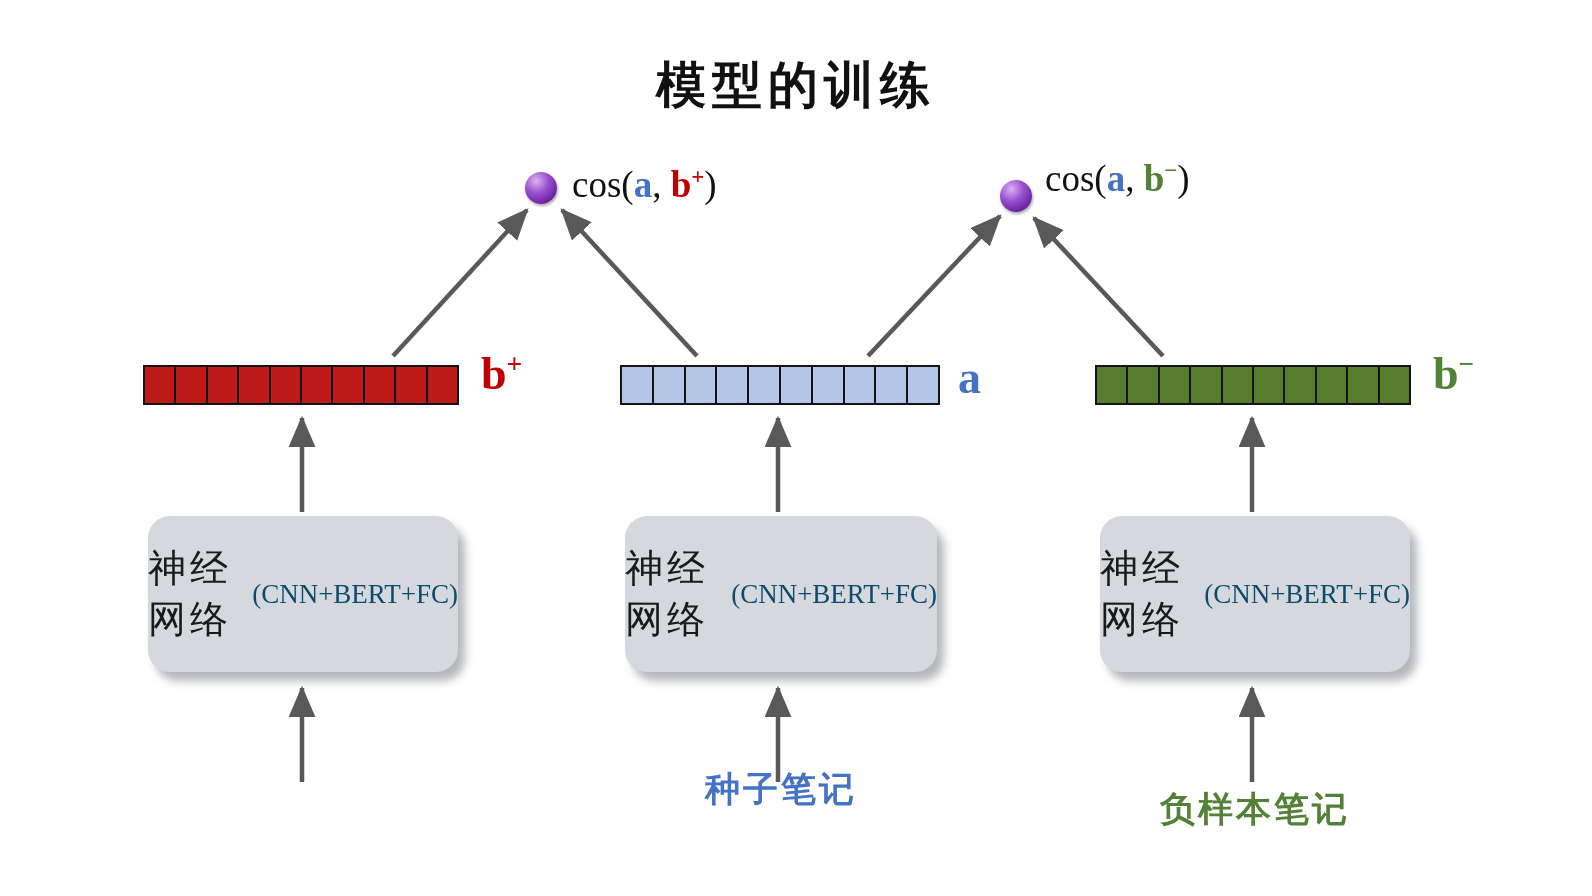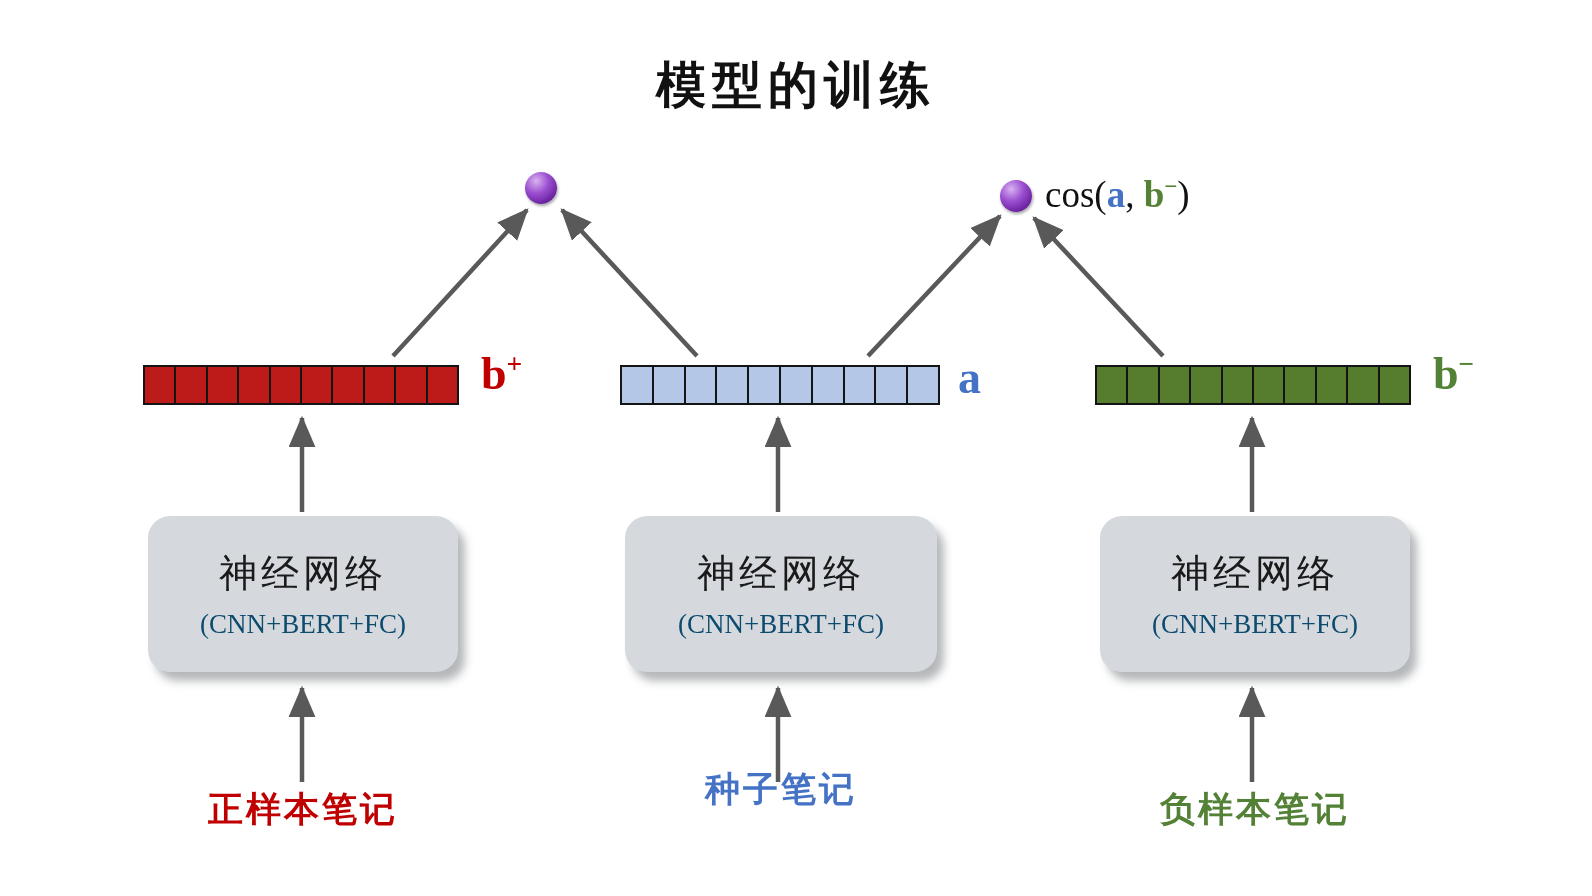--- a/index.html
+++ b/index.html
@@ -26,21 +26,21 @@
   .vec .cell:first-child{margin-left:0;}
   .v-pos .cell{background:#bd1a1a;}
   .v-seed .cell{background:#b4c7e7;}
   .v-neg .cell{background:#567d2e;}
 
   .vec-label{position:absolute;font-size:46px;font-weight:bold;white-space:nowrap;line-height:1;}
   .vec-label sup{font-size:60%;}
 
   .net-box{position:absolute;background:#d5d9dd;border-radius:22px;
            box-shadow:7px 9px 9px rgba(120,125,130,0.55);
-           display:flex;flex-direction:column;align-items:center;justify-content:center;gap:10px;}
+           display:flex;flex-direction:row;align-items:center;justify-content:center;gap:10px;}
   .net-name{font-size:38px;color:#1a1a1a;letter-spacing:4px;}
   .net-detail{font-size:27px;color:#0c4a6e;}
 
   .input-label{position:absolute;text-align:center;font-size:35px;font-weight:bold;letter-spacing:3px;}
 </style>
 </head>
 <body>
 
 <div class="canvas">
 
@@ -58,23 +58,24 @@
     <line x1="1252" y1="478" x2="1252" y2="384" stroke="#595959" stroke-width="4.5" marker-end="url(#ah)"></line>
     <line x1="393" y1="322" x2="527" y2="176" stroke="#595959" stroke-width="4.5" marker-end="url(#ah)"></line>
     <line x1="697" y1="322" x2="562" y2="176" stroke="#595959" stroke-width="4.5" marker-end="url(#ah)"></line>
     <line x1="868" y1="322" x2="1000" y2="182" stroke="#595959" stroke-width="4.5" marker-end="url(#ah)"></line>
     <line x1="1163" y1="322" x2="1034" y2="184" stroke="#595959" stroke-width="4.5" marker-end="url(#ah)"></line>
   </svg>
 
   <h1 class="title">模型的训练</h1>
 
   <div class="node" style="left:525px;top:138px;"></div>
+  <div class="cos-label" style="left:572px;top:129px;"><span>cos(</span><span class="b c-seed">a</span><span>, </span><span class="b c-pos">b</span><sup class="c-pos">+</sup><span>)</span></div>
 
   <div class="node" style="left:1000px;top:146px;"></div>
-  <div class="cos-label" style="left:1045px;top:139px;"><span>cos(</span><span class="b c-seed">a</span><span>, </span><span class="b c-neg">b</span><sup class="c-neg">−</sup><span>)</span></div>
+  <div class="cos-label" style="left:1045px;top:123px;"><span>cos(</span><span class="b c-seed">a</span><span>, </span><span class="b c-neg">b</span><sup class="c-neg">−</sup><span>)</span></div>
 
   <div class="vec v-pos" style="left:143px;top:331px;width:316px;">
       <div class="cell"></div>
       <div class="cell"></div>
       <div class="cell"></div>
       <div class="cell"></div>
       <div class="cell"></div>
       <div class="cell"></div>
       <div class="cell"></div>
       <div class="cell"></div>
@@ -117,17 +118,16 @@
   </div>
   <div class="net-box" style="left:625px;top:482px;width:312px;height:156px;">
     <div class="net-name">神经网络</div>
     <div class="net-detail">(CNN+BERT+FC)</div>
   </div>
   <div class="net-box" style="left:1100px;top:482px;width:310px;height:156px;">
     <div class="net-name">神经网络</div>
     <div class="net-detail">(CNN+BERT+FC)</div>
   </div>
 
-  <div class="input-label c-pos" style="left:148px;top:752px;width:310px;">正样本笔记</div>
   <div class="input-label c-seed" style="left:625px;top:732px;width:312px;">种子笔记</div>
   <div class="input-label c-neg" style="left:1100px;top:752px;width:310px;">负样本笔记</div>
 
 </div>
 
 </body></html>

